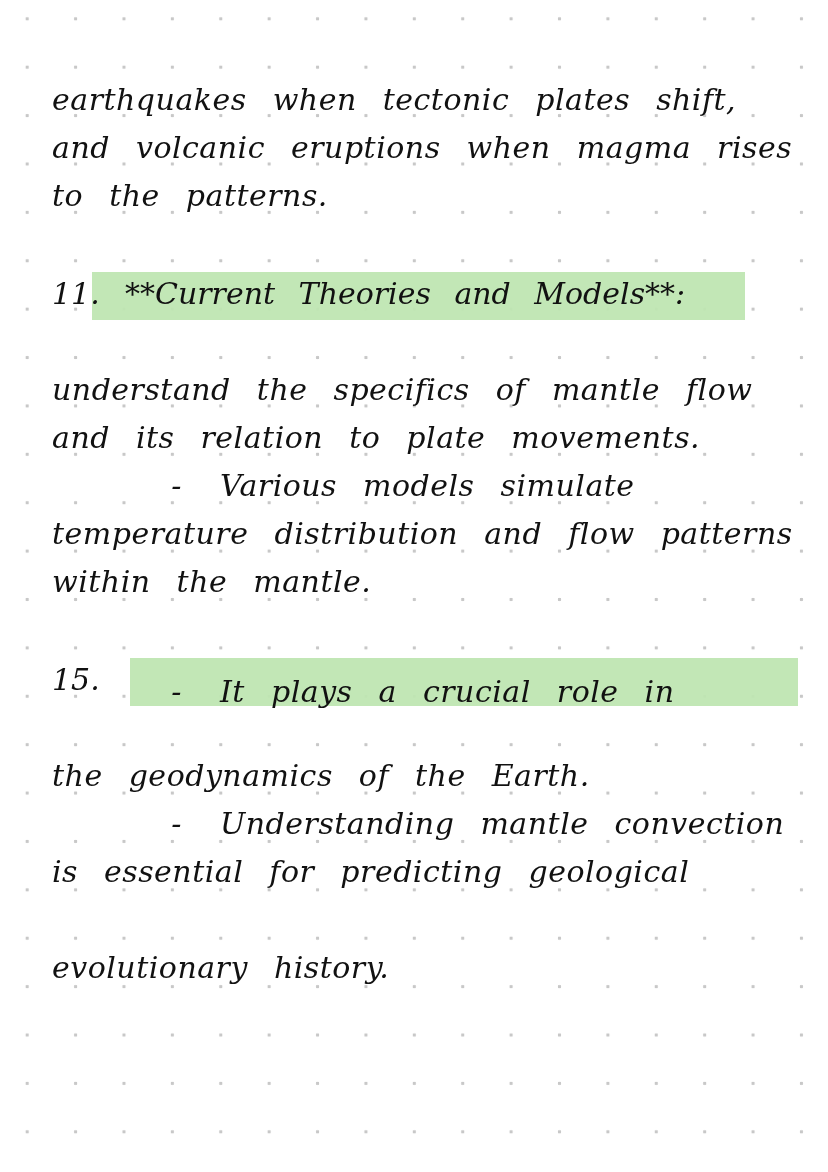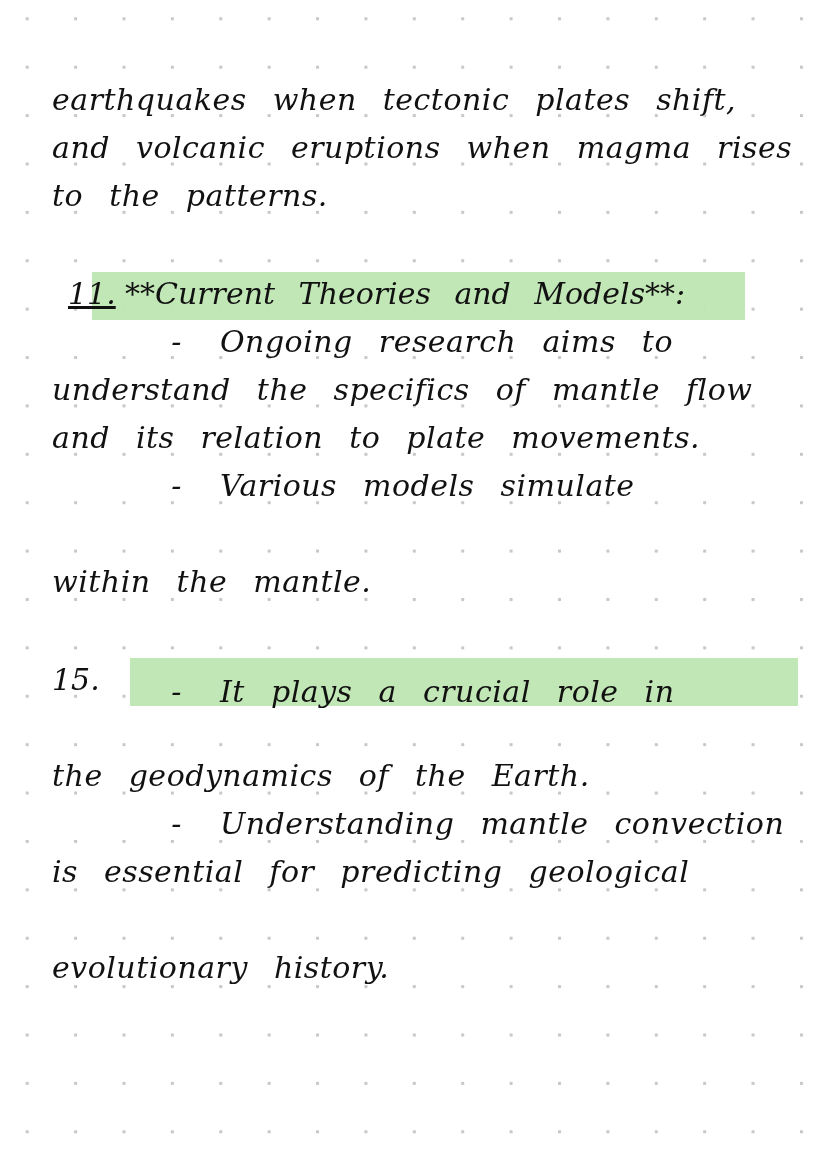--- a/index.html
+++ b/index.html
@@ -29,31 +29,29 @@
 </head>
 <body>
 
 <div class="page">
 
   <div class="line" style="top:80px">earthquakes  when  tectonic  plates  shift,</div>
   <div class="line" style="top:128px">and  volcanic  eruptions  when  magma  rises</div>
   <div class="line" style="top:176px">to  the  patterns.</div>
 
   <div class="highlight" style="left:92px; top:272px; width:653px; height:48px;"></div>
-  <div class="num" style="left:68px; top:274px;text-decoration:underline;">11.</div>
+  <div class="num" style="left:52px; top:274px;">11.</div>
   <div class="heading" style="left:125px; top:274px;text-align:center;">**Current  Theories  and  Models**:</div>
 
-  <div class="line bullet-line" style="top:322px">
-    <span class="dash">-</span><span>Ongoing  research  aims  to</span>
-  </div>
   <div class="line" style="top:370px">understand  the  specifics  of  mantle  flow</div>
   <div class="line" style="top:418px">and  its  relation  to  plate  movements.</div>
   <div class="line bullet-line" style="top:466px">
     <span class="dash">-</span><span>Various  models  simulate</span>
   </div>
+  <div class="line" style="top:514px">temperature  distribution  and  flow  patterns</div>
   <div class="line" style="top:562px">within  the  mantle.</div>
 
   <div class="highlight" style="left:130px; top:658px; width:668px; height:48px;"></div>
   <div class="num" style="left:52px; top:660px;">15.</div>
 
   <div class="line bullet-line" style="top:672px">
     <span class="dash">-</span><span>It  plays  a  crucial  role  in</span>
   </div>
   <div class="line" style="top:756px">the  geodynamics  of  the  Earth.</div>
   <div class="line bullet-line" style="top:804px">

